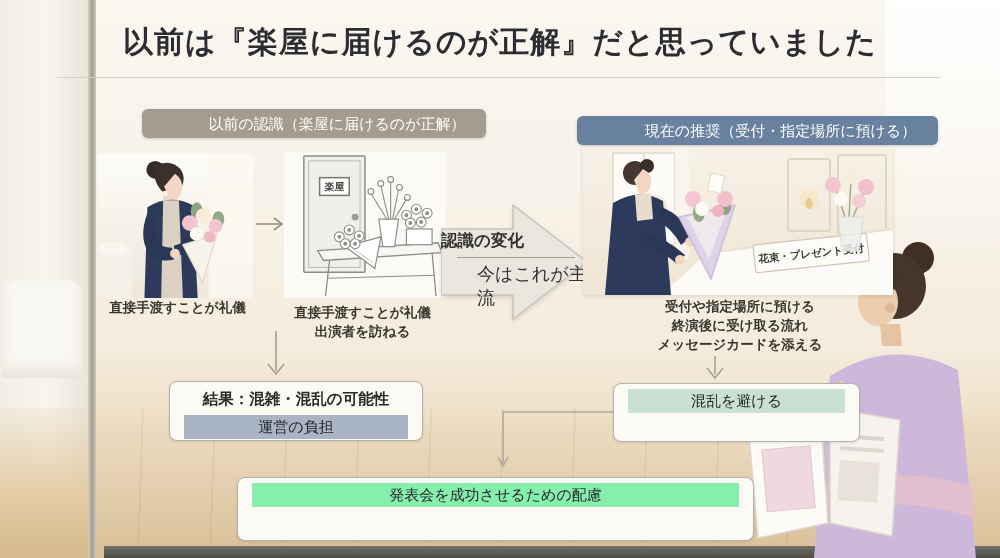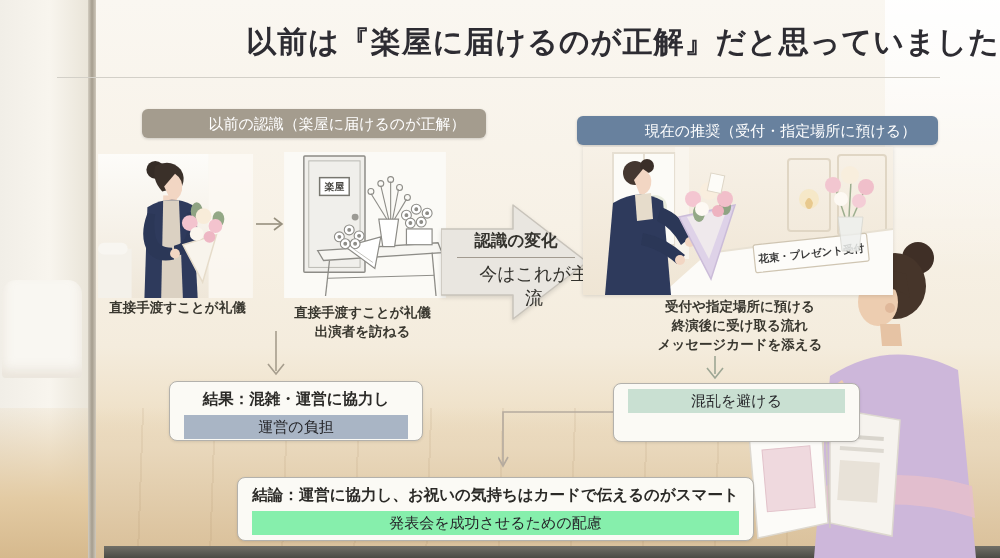--- a/index.html
+++ b/index.html
@@ -21,37 +21,37 @@
   .mirror-chair{position:absolute;left:2px;top:280px;width:80px;height:98px;
     background:#f9f7f2;border-radius:14px 14px 4px 4px;box-shadow:inset 0 -8px 12px rgba(190,175,150,.25);}
   .mirror-floor{position:absolute;left:0;bottom:0;width:90px;height:150px;
     background:linear-gradient(180deg,rgba(231,212,180,.2),#e3cba4 60%,#d6b98d);}
   .mirror-frame{left:88px;top:0;width:8px;height:558px;
     background:linear-gradient(90deg,#d2ccc0,#a59d8e 50%,#cfc8bb);}
   .bottom-strip{left:104px;bottom:0;width:896px;height:12px;
     background:linear-gradient(180deg,#716f67,#4c4b45);}
   .ballerina{left:730px;top:228px;width:270px;height:330px;}
   
-  .title{left:0;right:0;top:22px;margin:0;text-align:right;
+  .title{left:0;right:0;top:22px;margin:0;text-align:center;
     font-family:Liberation Mono, monospace;
     font-size:30px;font-weight:700;letter-spacing:1px;color:#2d2c32;}
   .title-rule{left:57px;top:77px;width:883px;height:1px;background:#d3d0c8;}
   
   .label{height:29px;line-height:29px;text-align:center;color:#fff;
     font-size:15px;border-radius:6px;box-shadow:0 1px 3px rgba(0,0,0,.18);padding-left:46px;}
   .label.old{left:142px;top:109px;width:298px;background:#a49c8e;}
   .label.new{left:577px;top:109px;width:315px;background:#68819e;margin-top:7px;}
   
   .photo-old{left:97px;top:154px;width:157px;height:144px;}
   .door-art{left:283px;top:152px;width:164px;height:146px;}
   .photo-new{left:583px;top:147px;width:310px;height:148px;box-shadow:0 1px 4px rgba(0,0,0,.12);}
   .arrow-right-sm{left:255px;top:216px;width:32px;height:16px;}
   
   .trans-arrow{left:441px;top:203px;width:150px;height:118px;filter:drop-shadow(0 2px 2px rgba(0,0,0,.12));}
-  .trans-text{left:441px;top:230px;width:150px;text-align:center;color:#33322d;}
+  .trans-text{left:441px;top:230px;width:150px;color:#33322d;}
   .trans-text .l1{font-size:16.5px;font-weight:700;}
   .trans-divider{width:118px;height:1px;background:#a29b90;margin:5px auto 4px;}
   .trans-text .l2{font-size:18px;font-weight:400;margin-left:36px;}
   
   .caption{font-size:13.5px;font-weight:700;color:#39372f;text-align:center;line-height:1.4;}
   .cap-a{left:90px;top:299px;width:175px;}
   .cap-b{left:270px;top:304px;width:185px;}
   .cap-c{left:597px;top:298px;width:286px;}
   
   .arrow-down-a{left:265px;top:331px;width:22px;height:50px;}
@@ -289,25 +289,24 @@
   <svg class="abs content arrow-down-b" viewBox="0 0 22 30">
     <line x1="11" y1="1" x2="11" y2="19" stroke="#9da694" stroke-width="1.6"></line>
     <polyline points="3,13 11,23 19,13" fill="none" stroke="#9da694" stroke-width="1.6"></polyline>
   </svg>
   <svg class="abs content elbow" viewBox="0 0 116 70">
     <path d="M115 5 H5 V58" fill="none" stroke="#b5aa9e" stroke-width="1.6"></path>
     <polyline points="0,50 5,59 10,50" fill="none" stroke="#b5aa9e" stroke-width="1.6"></polyline>
   </svg>
 
   <div class="abs content box box-old">
-    <div class="head">結果：混雑・運営に協力し</div>
+    <div class="head">結果：混雑・混乱の可能性</div>
     <div class="bar">運営の負担</div>
   </div>
   <div class="abs content box box-new">
     <div class="bar">混乱を避ける</div>
   </div>
 
   <div class="abs content box box-conc">
-    <div class="head">結論：運営に協力し、お祝いの気持ちはカードで伝えるのがスマート</div>
     <div class="bar">発表会を成功させるための配慮</div>
   </div>
 
 </div>
 
 </body></html>

